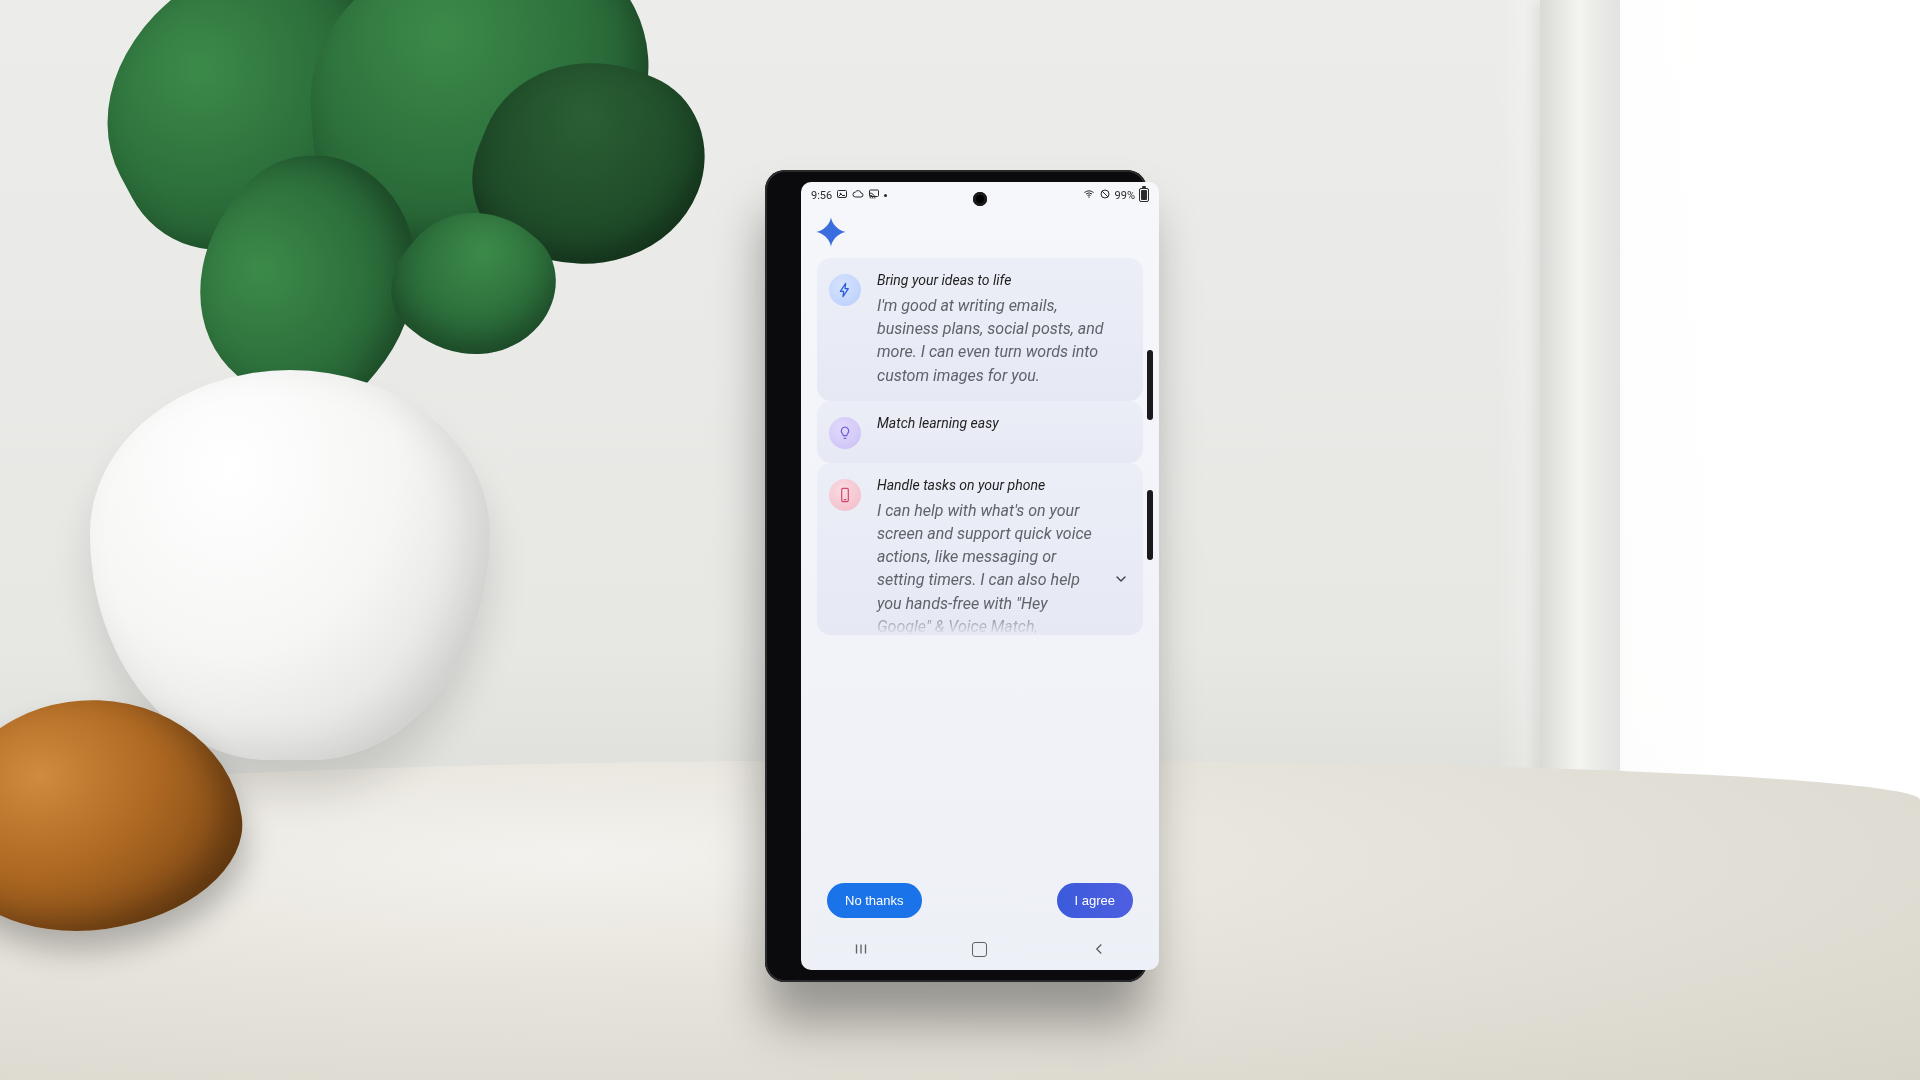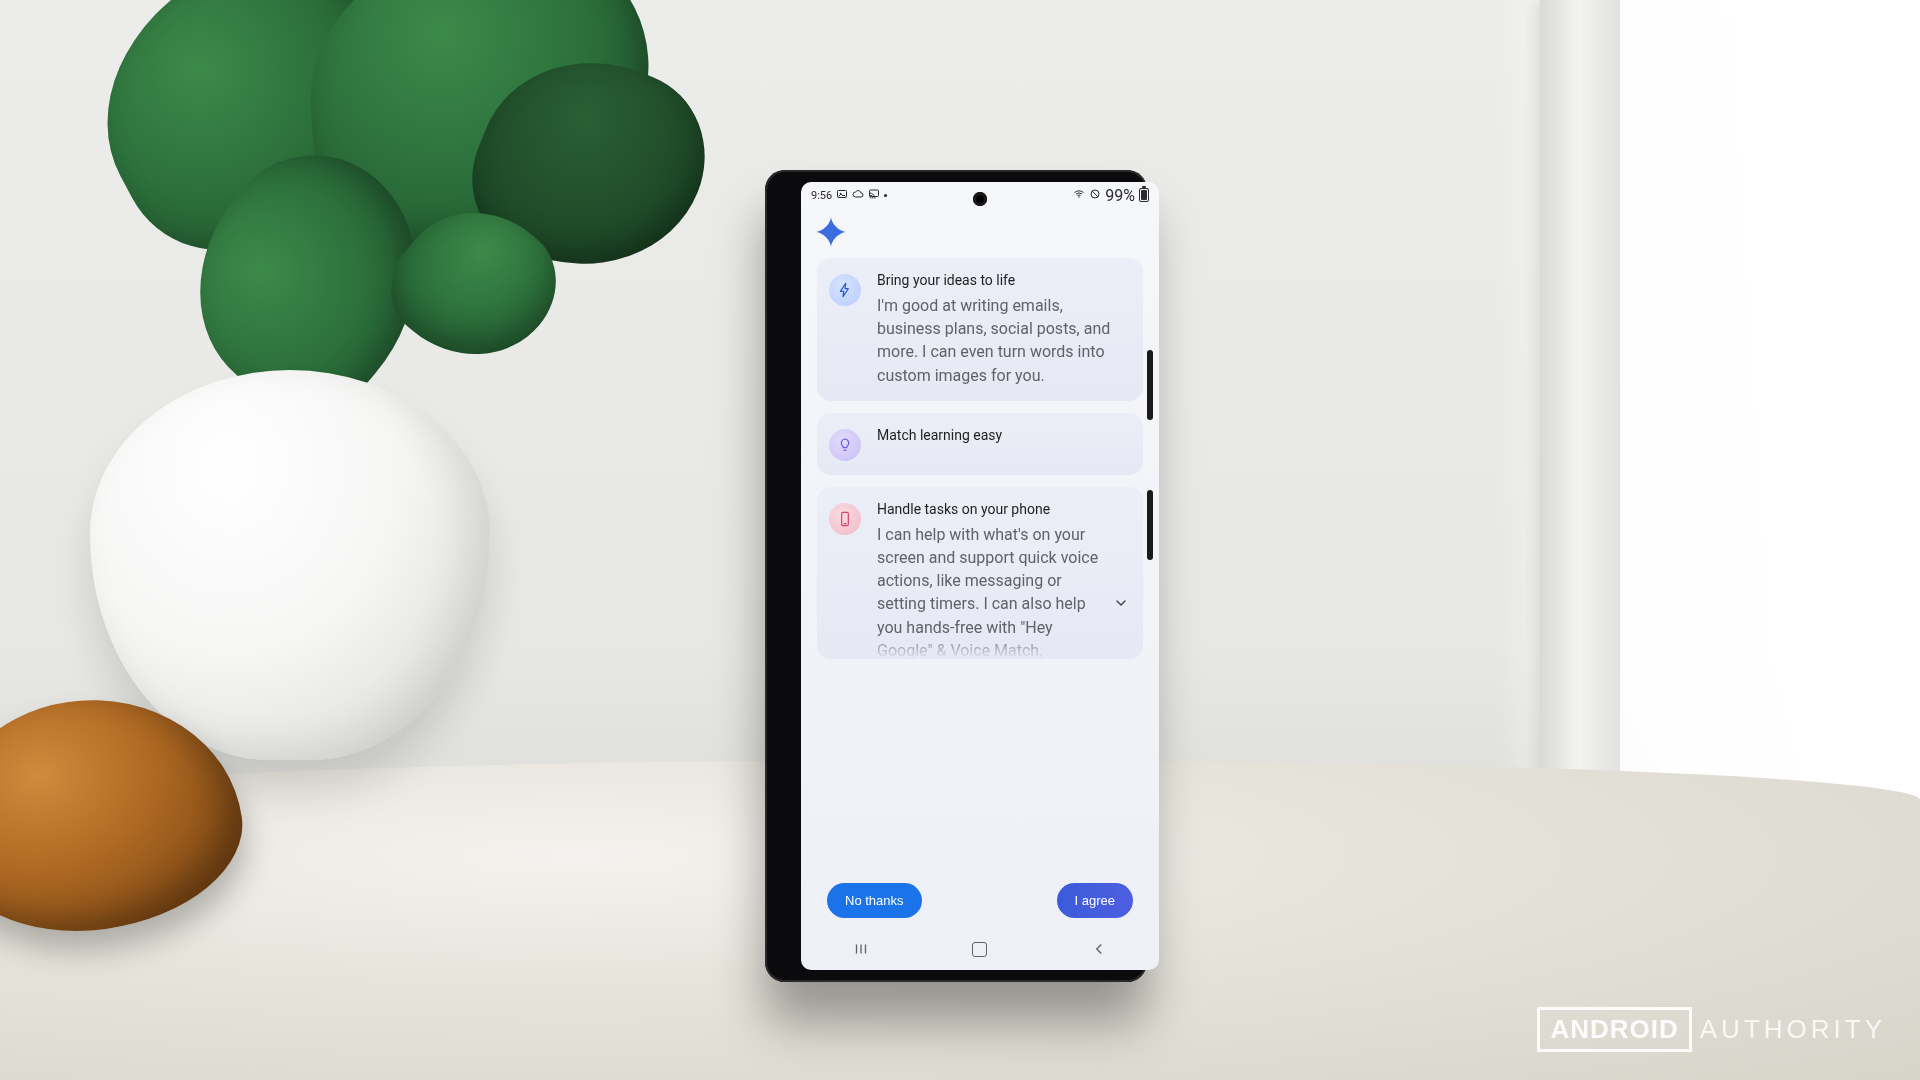--- a/index.html
+++ b/index.html
@@ -119,31 +119,31 @@
   }
 
   
   .statusbar {
     height: 26px;
     display: flex; justify-content: space-between; align-items: center;
     padding: 0 10px; font-size: 11px; color: #2b2b2b;
   }
   .statusbar .left, .statusbar .right { display: flex; align-items: center; gap: 4px; }
   .statusbar svg { width: 12px; height: 12px; }
-  .statusbar .pct { font-size: 16px; }
+  .statusbar .pct { font-size: 11px; }
   .batt { width: 10px; height: 14px; border: 1.5px solid #2b2b2b; border-radius: 2px; position: relative; }
   .batt::before { content:""; position:absolute; top:-3px; left:2px; width:4px; height:2px; background:#2b2b2b; border-radius:1px; }
   .batt::after  { content:""; position:absolute; inset:1px; background:#2b2b2b; border-radius:1px; }
 
   
   .app { flex: 1; display: flex; flex-direction: column; padding: 6px 16px 0 16px; overflow: hidden; }
   .sparkle { width: 32px; height: 32px; margin: 2px 0 10px -2px; }
   .headline { font-size: 27px; line-height: 1.25; font-weight: 400; color: #1f1f1f; margin-bottom: 18px; letter-spacing: -0.2px; }
 
-  .cards { display: flex; flex-direction: column; gap: 12px; overflow: hidden; flex: 1; }
+  .cards { display: flex; flex-direction: column; overflow: hidden; flex: 1; font-style: italic; }
   .card {
     background: linear-gradient(180deg, #eceef7 0%, #e6e9f4 100%);
     border-radius: 14px;
     padding: 14px 14px 14px 12px;
     display: grid;
     grid-template-columns: 36px 1fr auto;
     column-gap: 12px;
     align-items: start;
   }
   .card .iconwrap {
@@ -201,24 +201,20 @@
   <div class="leaves">
     <div class="leaf l1"></div>
       <div class="leaf l2"></div>
       <div class="leaf l3"></div>
     <div class="leaf l4"></div>
       <div class="leaf l5"></div>
   </div>
   <div class="pot"></div>
   <div class="bowl"></div>
 
-  <div class="watermark">
-    <span class="boxed">ANDROID</span>
-    <span class="plain">AUTHORITY</span>
-  </div>
 
   <div class="phone">
     <div class="screen">
       <div class="punchhole"></div>
 
       <div class="statusbar">
         <div class="left">
           <span>9:56</span>
           <span>
             <svg viewBox="0 0 24 24">

